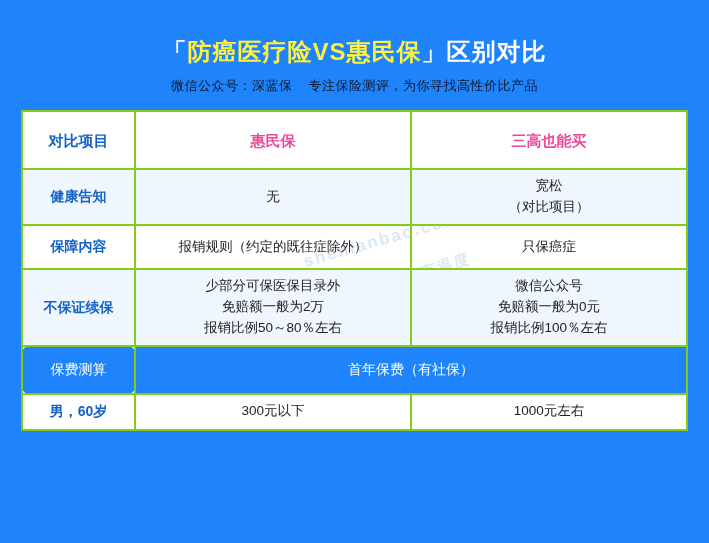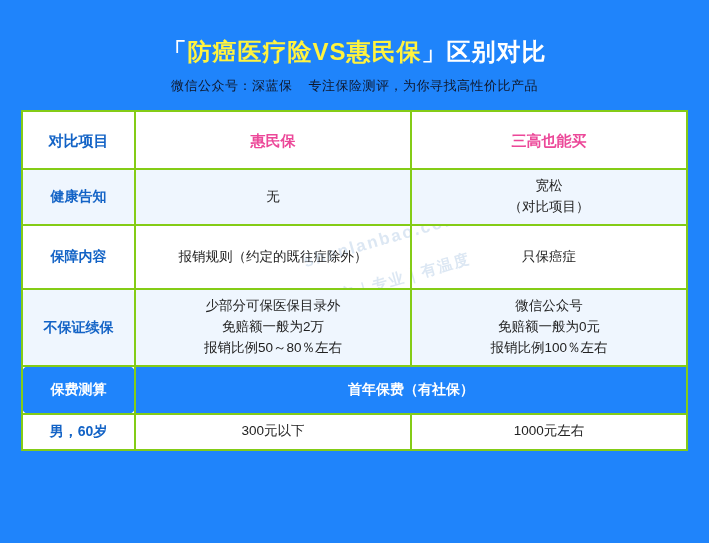--- a/index.html
+++ b/index.html
@@ -85,29 +85,29 @@
     font-weight: bold;
     font-size: 14px;
     border-radius: 7px;
   }
   tr.alt td {
     background: #eff6fe;
   }
   tr.band td {
     background: #1f84fb;
     color: #ffffff;
-    font-weight: bold;
+    font-weight: normal;
     font-size: 14px;
     height: 34px;
   }
   tr.band td.label {
     color: #ffffff;
   }
   .r-tall { height: 56px; }
-  .r-mid  { height: 64px; }
+  .r-mid  { height: 44px; }
   .r-big  { height: 72px; }
   .r-small{ height: 32px; }
 
   .watermark {
     position: absolute;
     z-index: 1;
     color: rgba(140, 175, 215, 0.30);
     font-size: 17px;
     letter-spacing: 2px;
     white-space: nowrap;

